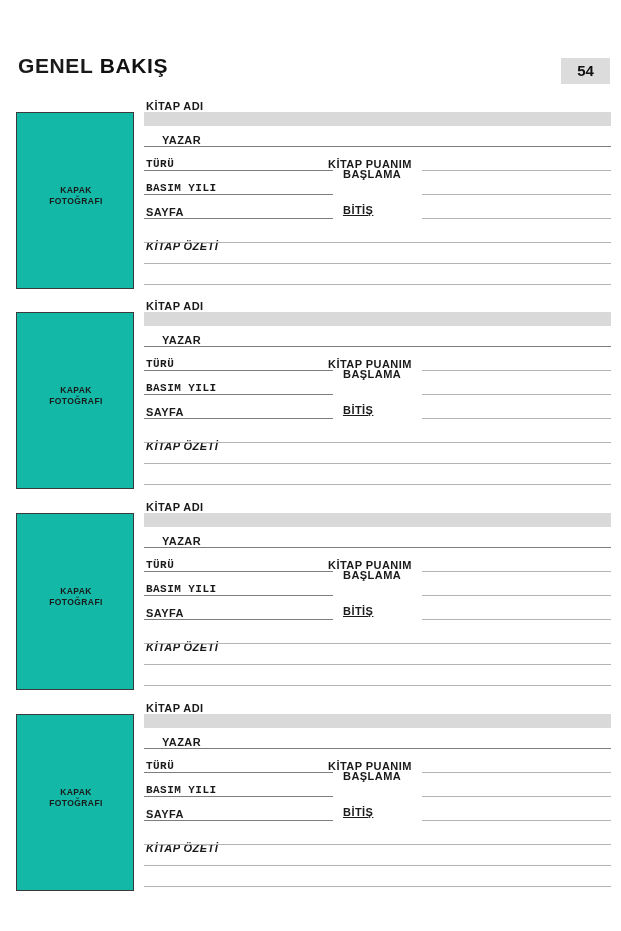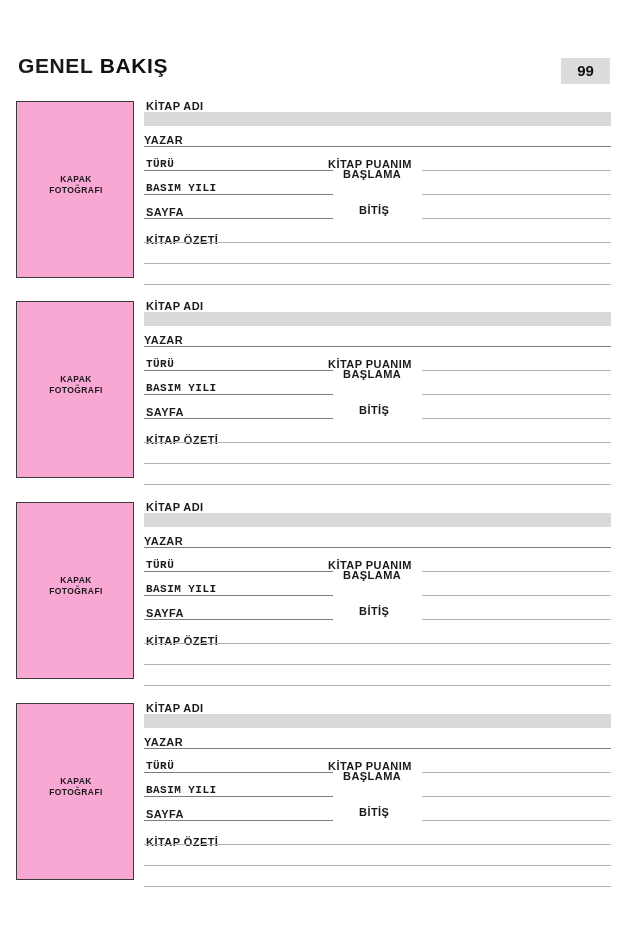--- a/index.html
+++ b/index.html
@@ -76,25 +76,25 @@
     position: absolute;
     left: 0;
     width: 621px;
     height: 185px;
   }
 
   
   .cover-box {
     position: absolute;
     left: 16px;
-    top: 5px;
+    top: 16px;
     width: 118px;
     height: 177px;
     border: 1.5px solid #3a3a3a;
-    background: #f9a8d4;
+    background: #14b8a6;
     box-sizing: border-box;
   }
   .cover-label {
     position: absolute;
     left: 0;
     top: 72px;
     width: 118px;
     text-align: center;
     font-size: 8.5px;
     font-weight: 700;
@@ -137,62 +137,62 @@
     position: absolute;
     background: #d9d9d9;
   }
 
   
   
   .f-title-lbl   { left: 2px;  top: 4px; }
   .f-title-bar   { left: 0px;  top: 16px; width: 467px; height: 14px; }
 
   
-  .f-author-lbl  { left: 0;  top: 38px; }
+  .f-author-lbl  { left: 18px;  top: 38px; }
   .f-author-rule { left: 0px;  top: 50px; width: 467px; }
 
   
   .f-genre-lbl   { left: 2px;  top: 62px; font-family: Liberation Mono, monospace; }
   .f-genre-rule  { left: 0px;  top: 74px; width: 189px; }
 
   
   .f-year-lbl    { left: 2px;  top: 86px; font-family: Liberation Mono, monospace; }
   .f-year-rule   { left: 0px;  top: 98px; width: 189px; }
 
   
   .f-pages-lbl   { left: 2px;  top: 110px; text-align: right; }
   .f-pages-rule  { left: 0px;  top: 122px; width: 189px; }
 
   
-  .f-sum-lbl     { left: 2px;  top: 138px; }
+  .f-sum-lbl     { left: 2px;  top: 144px; font-style: italic; }
   .f-sum-rule-1  { left: 0px;  top: 146px; width: 467px; }
   .f-sum-rule-2  { left: 0px;  top: 167px; width: 467px; }
   .f-sum-rule-3  { left: 0px;  top: 188px; width: 467px; }
 
   
   .f-score-lbl   { left: 184px; top: 62px; }
   .f-score-rule  { left: 278px; top: 74px; width: 189px; }
   .f-start-lbl   { left: 199px; top: 72px; }
   .f-start-rule  { left: 278px; top: 98px; width: 189px; }
-  .f-end-lbl     { left: 215px; top: 108px; }
+  .f-end-lbl     { left: 199px; top: 108px; text-decoration: underline; }
   .f-end-rule    { left: 278px; top: 122px; width: 189px; }
 </style>
 </head>
 <body>
 
 <div class="page">
 
   <div class="header">
     <div class="page-title">
       <span class="title-light">GENEL</span><span class="title-light">&nbsp;</span><span class="title-bold">BAKIŞ</span>
     </div>
   </div>
 
   <div class="page-number-box">
-    <div class="page-number-text">99</div>
+    <div class="page-number-text">54</div>
   </div>
 
   <div id="cards-root">
       <div class="card" style="top: 96px;">
 
     <div class="cover-box">
       <div class="cover-label">
         <span>KAPAK</span><br>
         <span>FOTOĞRAFI</span>
       </div>

